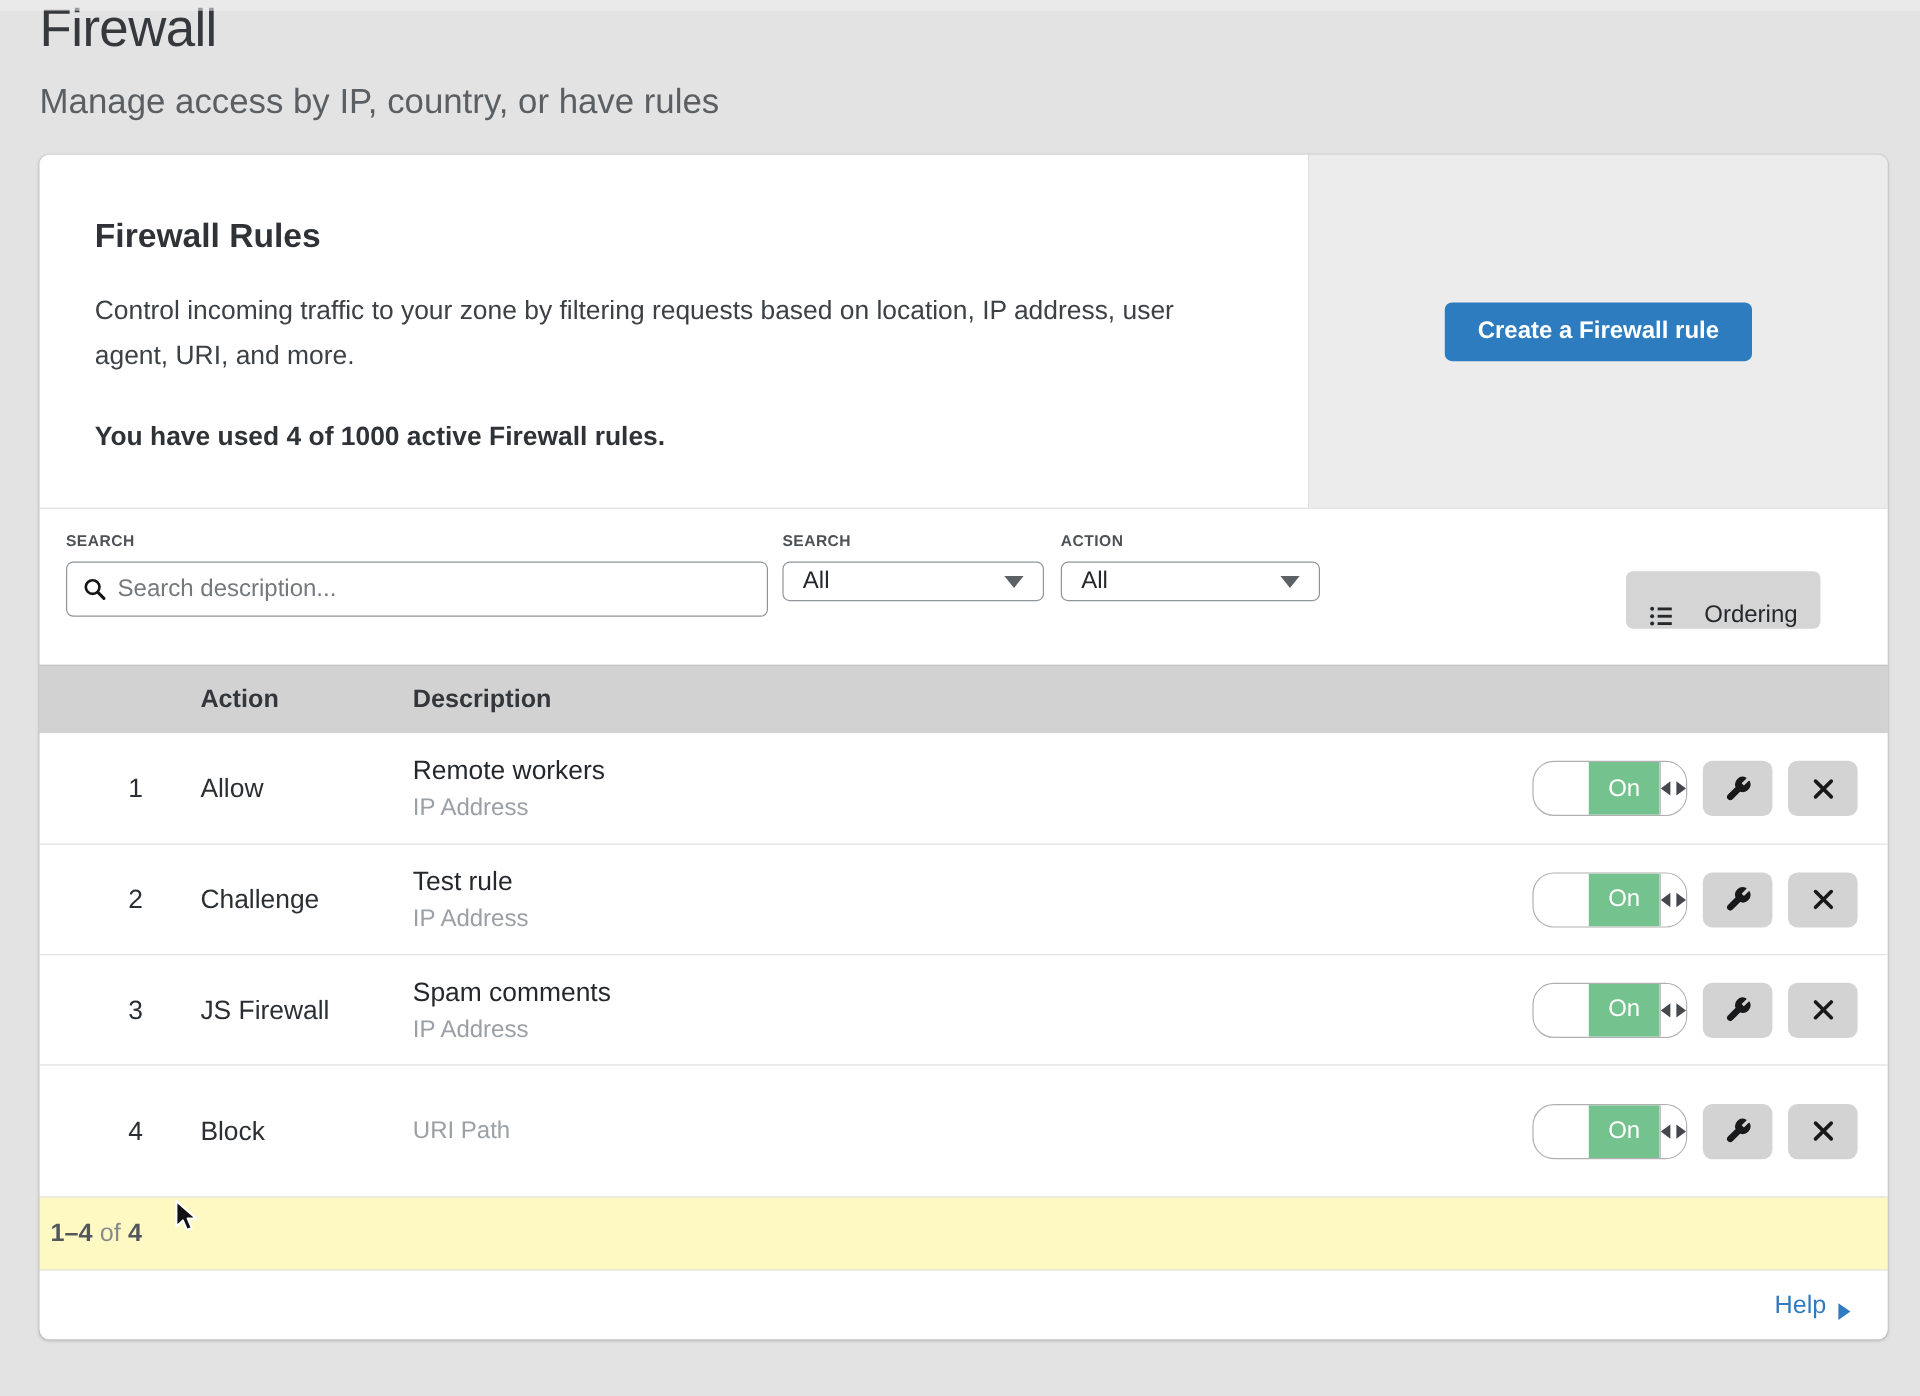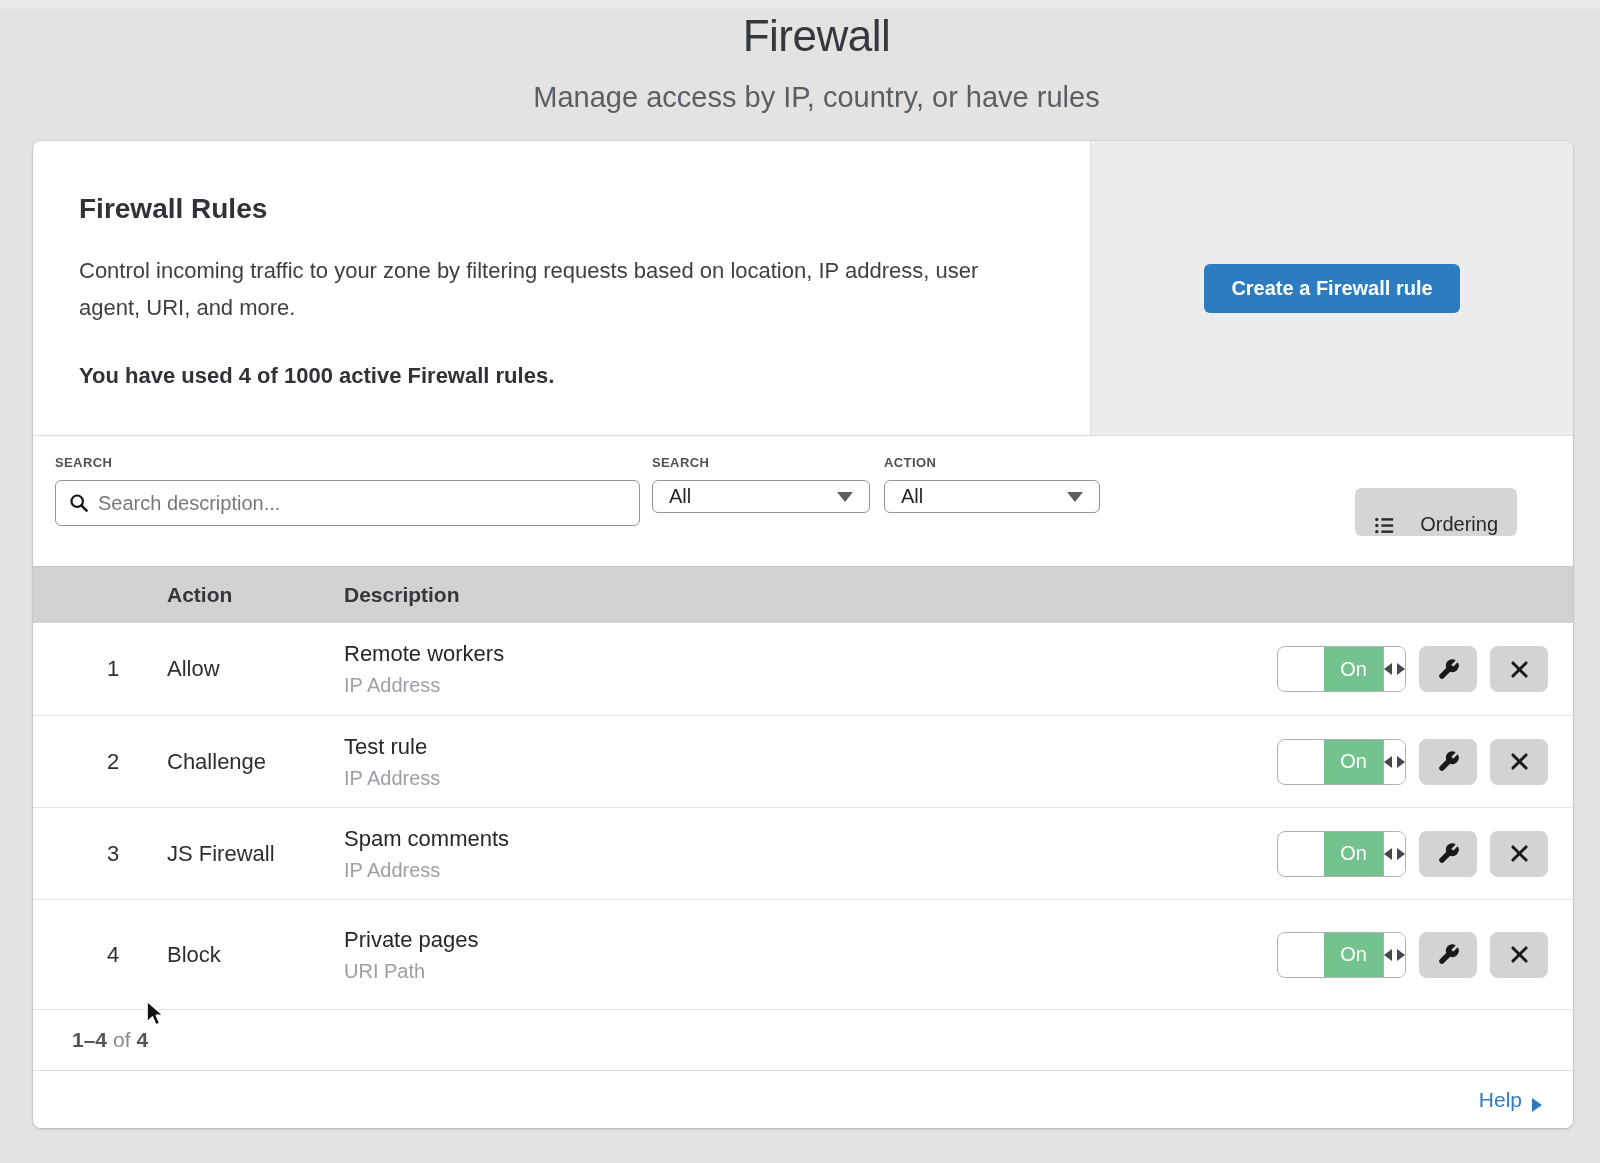--- a/index.html
+++ b/index.html
@@ -5,21 +5,21 @@
   * { margin:0; padding:0; box-sizing:border-box; }
   html,body { width:1600px; height:1163px; overflow:hidden; }
   body {
     font-family:"Liberation Sans","DejaVu Sans",sans-serif;
     background:#e3e3e3;
     position:relative;
   }
   .top-strip { position:absolute; top:0; left:0; right:0; height:9px; background:#f0f0f0; opacity:.55; }
 
   
-  .page-header { padding:12px 0 0 33px;text-align:center; }
+  .page-header { padding:0 0 0 33px; }
   .page-title { font-size:44px; font-weight:500; color:#35393d; letter-spacing:-0.5px; line-height:1.1; }
   .page-subtitle { font-size:29px; font-weight:400; color:#5a5f64; margin-top:21px; }
 
   
   .card {
     margin:27px 0 0 33px;
     width:1540px;
     border-radius:8px;
     box-shadow:0 1px 3px rgba(0,0,0,.18), 0 0 0 1px rgba(0,0,0,.05);
   }
@@ -98,44 +98,44 @@
     display:flex; align-items:center;
   }
   .rule-row.first { border-top:none; }
   .rule-row.tall { min-height:110px; }
   .rule-row .col-num, .rule-row .col-action { font-size:22px; color:#2b2f33; }
   .rule-title { font-size:22px; color:#24282c; margin-bottom:7px; }
   .rule-sub { font-size:20px; color:#9aa0a5; }
 
   .controls { display:flex; align-items:center; gap:13px; padding-right:25px; }
   .toggle {
-    width:129px; height:46px; border:1px solid #b0b0b0; border-radius:8px;
+    width:129px; height:46px; border:1px solid #b0b0b0; border-radius:18px;
     background:#fff; display:flex; overflow:hidden; cursor:pointer;padding-left:46px;
   }
   .toggle-on {
     width:63px; background:#74c28d; color:#fff; font-size:20px;
     display:flex; align-items:center; justify-content:center;
   }
   .toggle-handle {
     flex:1; background:#fff; border-left:1px solid #b0b0b0;
     display:flex; align-items:center; justify-content:center; gap:5px;
   }
   .tri-left  { width:0; height:0; border-top:6px solid transparent; border-bottom:6px solid transparent; border-right:8px solid #44484c; }
   .tri-right { width:0; height:0; border-top:6px solid transparent; border-bottom:6px solid transparent; border-left:8px solid #44484c; }
 
   .icon-btn {
     width:58px; height:46px; background:#d3d3d3; border:none; border-radius:8px;
     display:flex; align-items:center; justify-content:center; cursor:pointer;
   }
 
   
   .pagination {
-    height:61px; background:#ffffff; border-top:1px solid #e3e3e3;
+    height:61px; background:#fef9c3; border-top:1px solid #e3e3e3;
     display:flex; align-items:center; gap:6px;
-    padding-left:39px; font-size:21px;
+    padding-left:9px; font-size:21px;
   }
   .pg-strong { font-weight:700; color:#53575c; }
   .pg-of { color:#85898e; }
   .card-footer {
     height:58px; background:#fff; border-top:1px solid #e0e0e0;
     border-radius:0 0 8px 8px;
     display:flex; align-items:center; justify-content:flex-end; padding-right:31px;
   }
   .help-link {
     display:flex; align-items:flex-end; gap:10px;
@@ -306,21 +306,20 @@
           <line x1="19.5" y1="4.5" x2="4.5" y2="19.5" stroke="#17191b" stroke-width="3.4" stroke-linecap="round"></line>
         </svg>
       </button>
     </div>
   </div>
 
   <div class="rule-row tall">
     <div class="col-num">4</div>
     <div class="col-action">Block</div>
     <div class="col-desc">
-      <div class="rule-title">Private pages</div>
       <div class="rule-sub">URI Path</div>
     </div>
     <div class="controls">
       <div class="toggle">
         <span class="toggle-on">On</span>
         <span class="toggle-handle">
             <i class="tri-left"></i>
             <i class="tri-right"></i>
           </span>
       </div>

